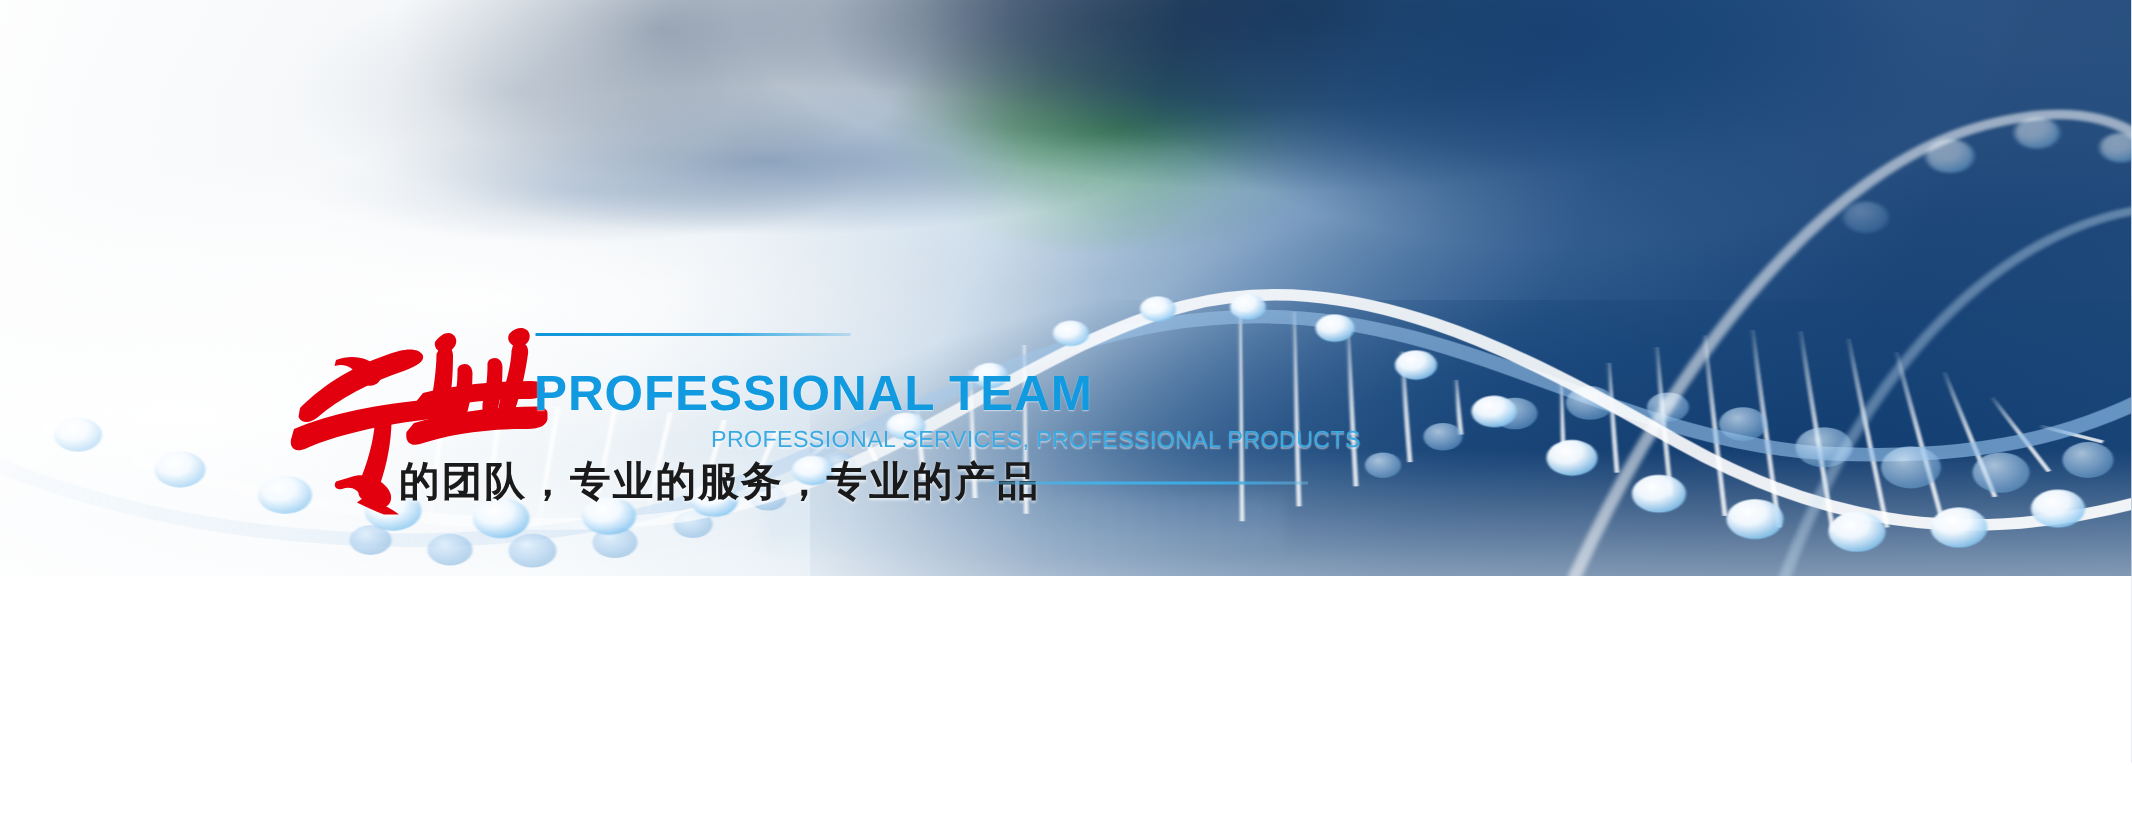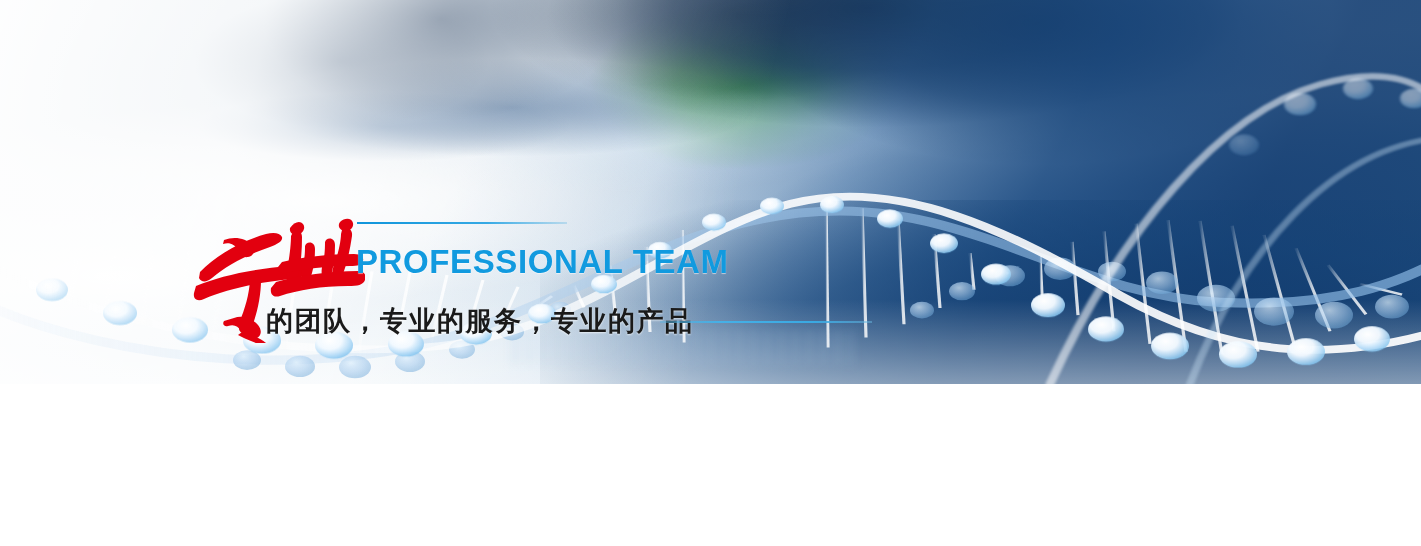--- a/index.html
+++ b/index.html
@@ -329,18 +329,19 @@
                    C132,72 108,76 90,82 C83,84 80,80 81,74 Z"></path>
 
           <path d="M100,14 C104,8 110,6 113,10 C116,14 113,19 108,21 C104,22 99,19 100,14 Z"></path>
           <path d="M150,8 C155,3 162,4 163,9 C164,14 159,18 154,17 C150,16 147,12 150,8 Z"></path>
         </g>
       </svg>
     </div>
 
     <div class="title-en">PROFESSIONAL TEAM</div>
 
+    <div class="subtitle-en">PROFESSIONAL SERVICES, PROFESSIONAL PRODUCTS</div>
 
     <div class="title-cn">的团队，专业的服务，专业的产品</div>
 
     <div class="rule rule-bottom"></div>
   </div>
 </div>
 
 </body></html>

